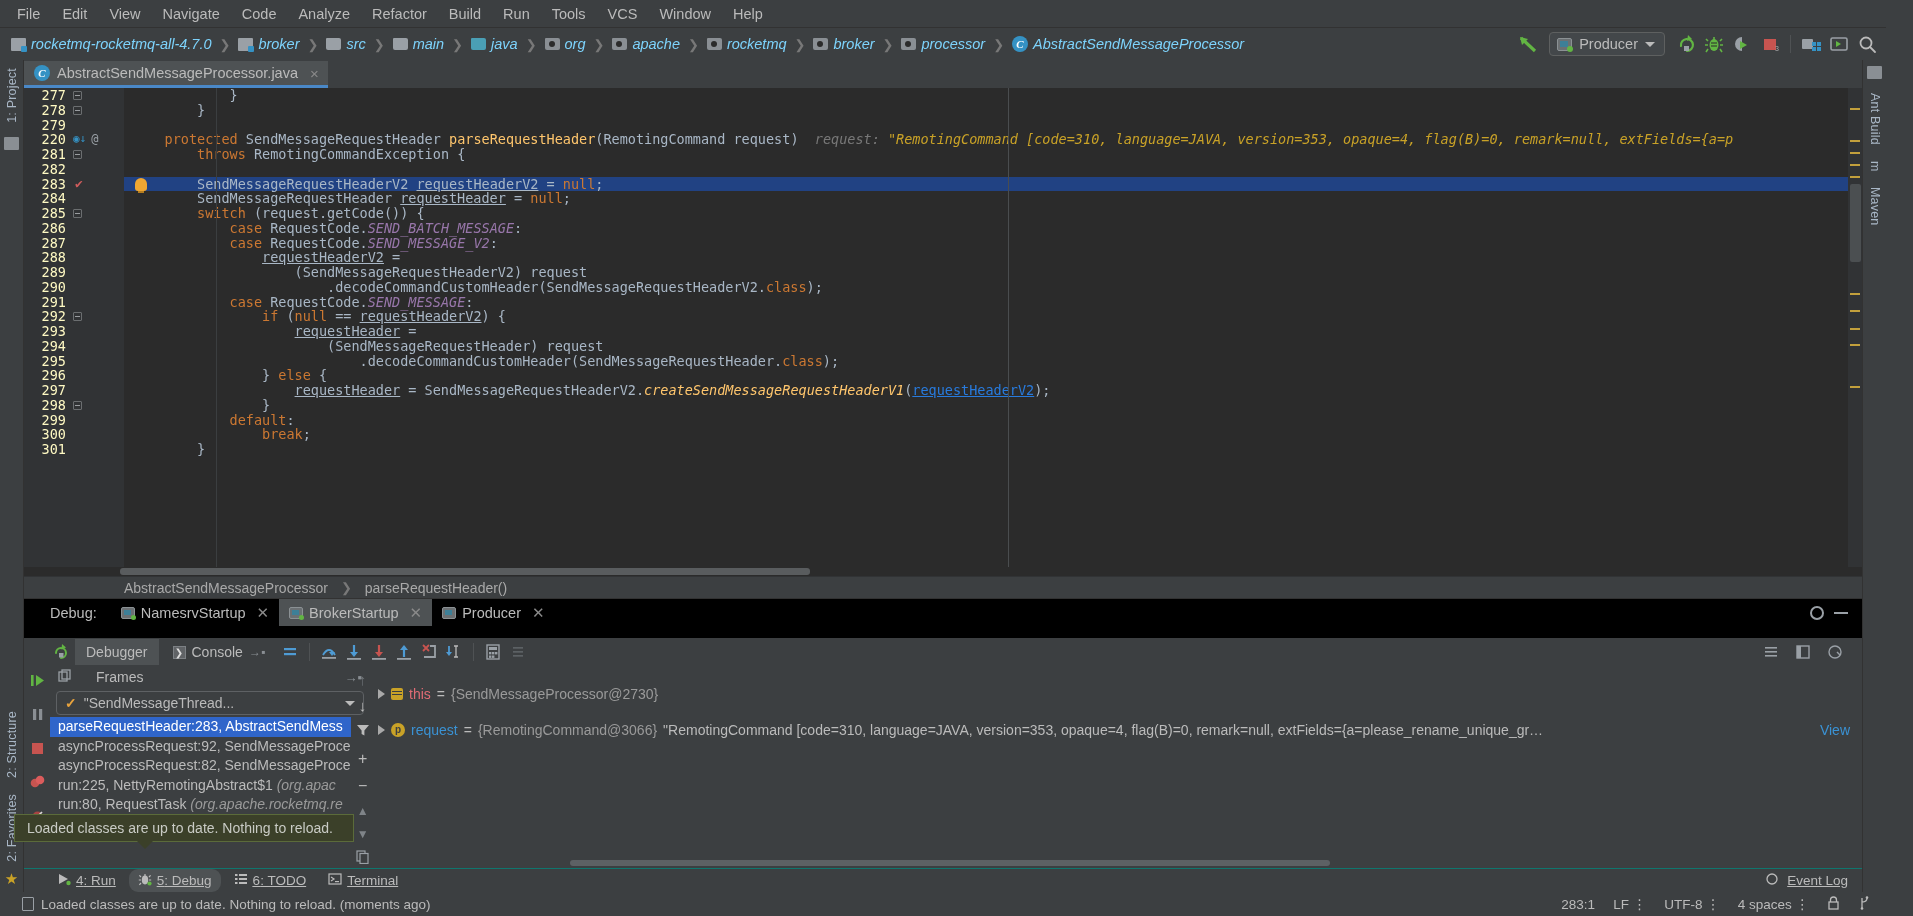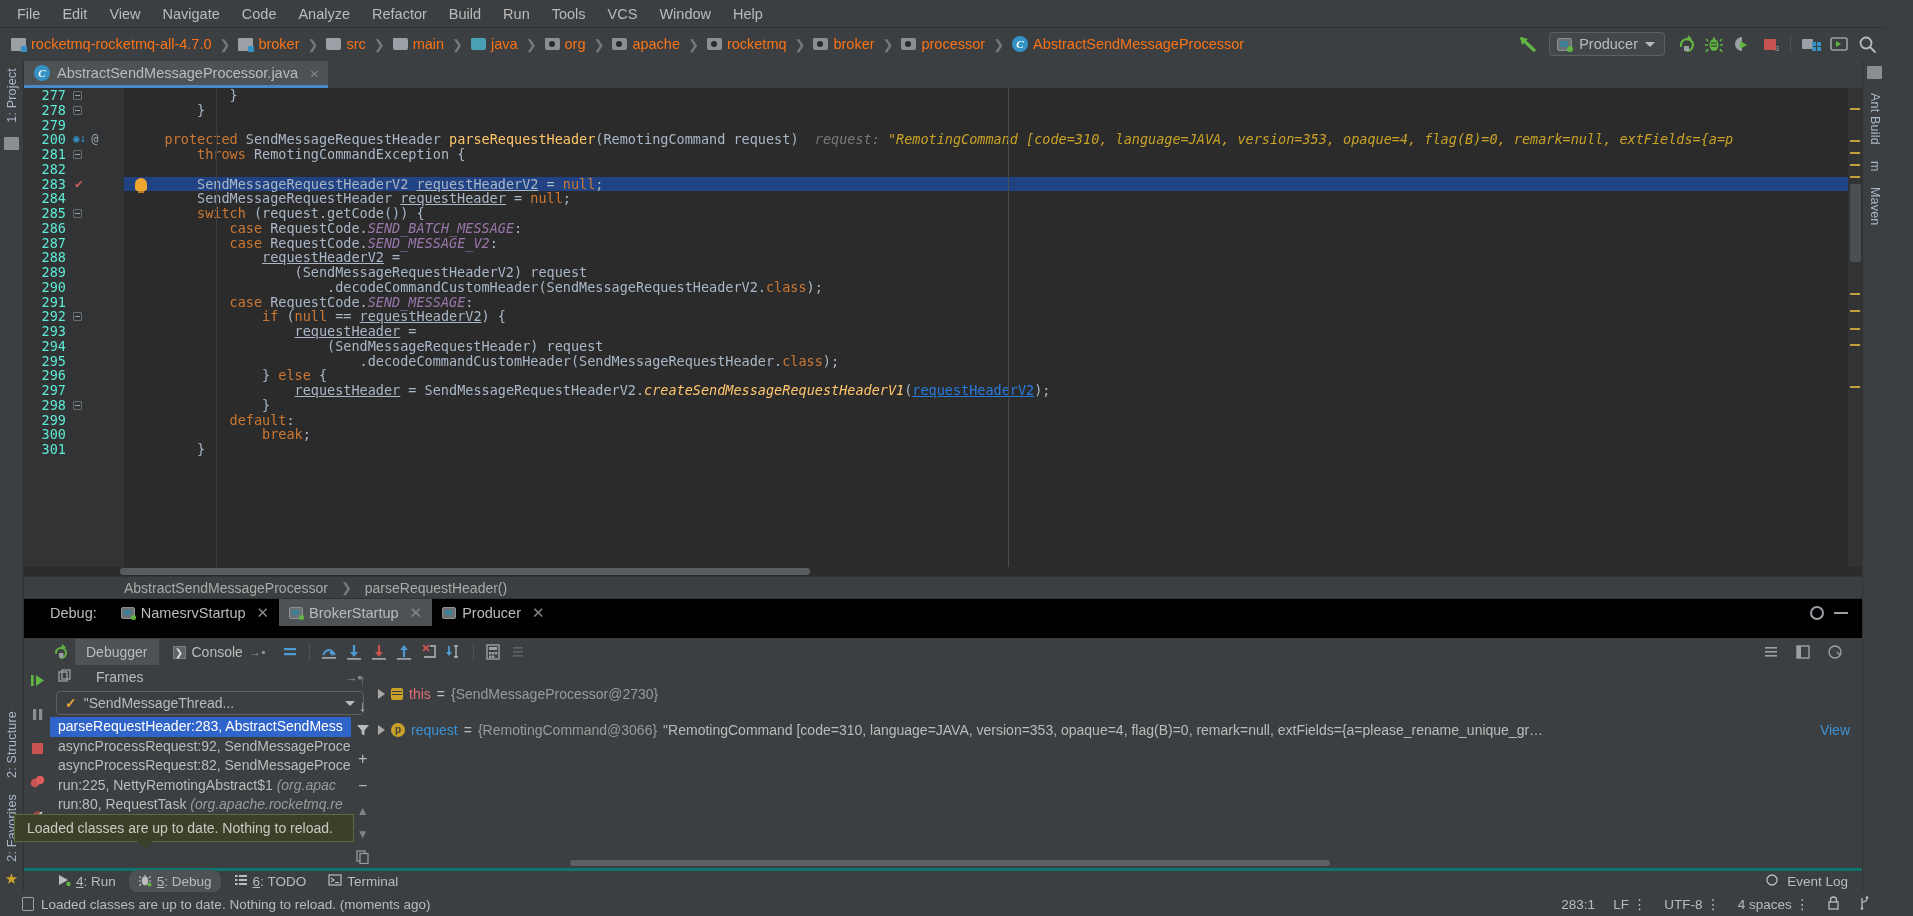--- a/index.html
+++ b/index.html
@@ -21,21 +21,21 @@
     font-size: 14.5px; color: #bbbbbb; padding: 3px 11px; cursor: default;
     white-space: nowrap;
   }
 
   
   .navbar {
     height: 32px; background: #3c3f41; display: flex; align-items: center;
     padding: 0 6px 0 8px; flex: 0 0 32px; gap: 0;
   }
   .crumb { display: flex; align-items: center; gap: 5px; padding: 0 3px; white-space: nowrap; }
-  .crumb-label { font-size: 14.5px; color: #f97316; }
+  .crumb-label { font-size: 14.5px; color: #7dd3fc; font-style: italic; }
   .crumb-sep { color: #787878; font-size: 13px; padding: 0 5px; }
   .navbar-spacer { flex: 1 1 auto; }
   .nav-right { display: flex; align-items: center; gap: 2px; }
 
   
   .ico { display: inline-block; position: relative; flex: 0 0 auto; }
   .ico-module { width: 15px; height: 13px; background: #9aa0a6; border-radius: 1px; }
   .ico-module::after {
     content:''; position: absolute; right: -1px; bottom: -1px;
     width: 6px; height: 6px; background: #3592c4; border-radius: 1px;
@@ -98,21 +98,21 @@
   
   .editor-wrap { flex: 1 1 auto; display:flex; background: #2b2b2b; min-height:0; position: relative; overflow:hidden; }
   .gutter {
     width: 100px; flex: 0 0 100px; background:#313335; position:relative;
     font-family: "DejaVu Sans Mono", monospace; font-size: 13.5px;
   }
   .gline {
     height: 14.75px; line-height: 14.75px; display:flex; align-items:center;
     position: relative;
   }
-  .gnum { width: 46px; text-align: right; color: #5eead4; font-size: 13.5px; padding-right: 4px; }
+  .gnum { width: 46px; text-align: right; color: #fef9c3; font-size: 13.5px; padding-right: 4px; }
   .gmark { width: 52px; display:flex; align-items:center; gap:2px; padding-left:3px; }
   .fold {
     width: 9px; height: 9px; border: 1px solid #6b6e70; border-radius: 1px;
     position: relative; background: #313335;
   }
   .fold::after { content:''; position:absolute; left:1px; top:3px; width:5px; height:1px; background:#9a9da0; }
 
   .code-area {
     flex: 1 1 auto; position: relative; background:#2b2b2b; overflow:hidden;
     font-family: "DejaVu Sans Mono", monospace; font-size: 13.5px;
@@ -229,21 +229,21 @@
   .vval { color:#9a9a9a; }
   .vstr { color:#bbbbbb; }
   .view-link { color:#3a92d4; margin-left:auto; padding-right:12px; }
 
   .vars-hscroll { height:10px; flex:0 0 10px; background:#3c3f41; position:relative; }
   .vars-hthumb { position:absolute; left:200px; top:2px; height:6px; width:760px; background:#5d6164; border-radius:3px; }
 
   
   .botbar {
     height: 24px; flex:0 0 24px; background:#3c3f41; display:flex; align-items:center;
-    gap:4px; padding-left:24px; border-top:3px solid #0f766e;
+    gap:4px; padding-left:24px; border-top:1px solid #0f766e;text-decoration:underline;
   }
   .botitem {
     font-size:13.5px; color:#bbbbbb; padding:3px 9px; display:flex; align-items:center; gap:5px;
   }
   .botitem.active { background:#4e5254;border-radius:9px; }
   .botitem u { text-decoration: underline; }
   .botbar-right { margin-left:auto; display:flex; align-items:center; gap:8px; padding-right:14px; }
 
   
   .statusbar {
@@ -442,21 +442,21 @@
               <span class="gnum">278</span>
               <span class="gmark">
                 <span class="fold"></span>
               </span>
             </div>
             <div class="gline">
               <span class="gnum">279</span>
               <span class="gmark"></span>
             </div>
             <div class="gline">
-              <span class="gnum">200</span>
+              <span class="gnum">220</span>
               <span class="gmark">
                 <span style="color:#3592c4;font-size:11px">◉↓</span>
                 <span style="color:#9aa0a6;font-size:12px;margin-left:3px">@</span>
               </span>
             </div>
             <div class="gline">
               <span class="gnum">281</span>
               <span class="gmark">
                 <span class="fold"></span>
               </span>

